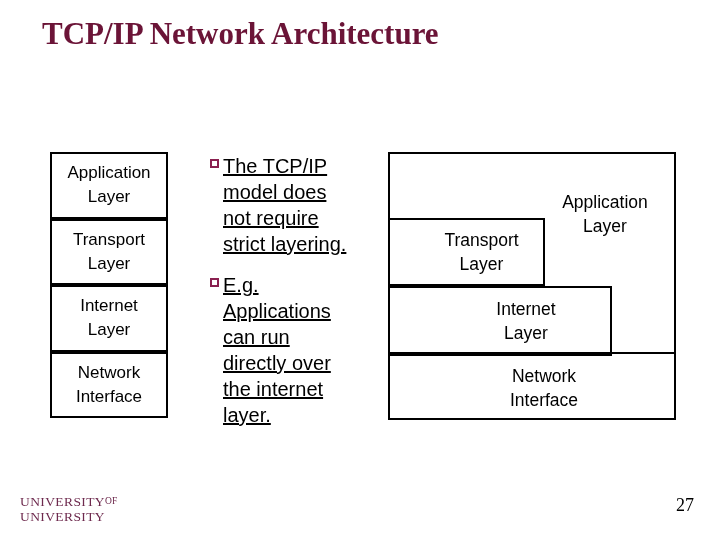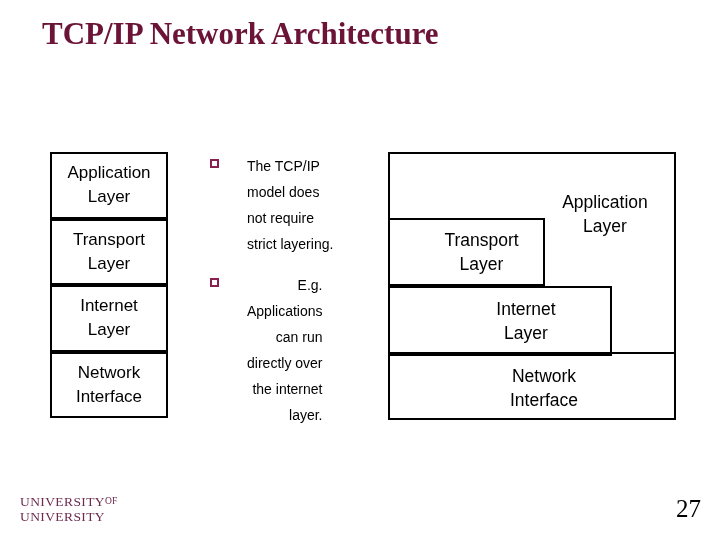--- a/index.html
+++ b/index.html
@@ -45,32 +45,33 @@
     font-size:17px;line-height:24px;
     color:var(--c-text);
     white-space:pre-line;
   }
 
   
   .bullet-list{
     position:absolute;left:210px;top:153px;width:165px;
   }
   .bullet-row{display:flex;align-items:flex-start;}
-  .bullet-row + .bullet-row{margin-top:15px;text-align:right;}
+  .bullet-row + .bullet-row{margin-top:15px;}
   .bullet-marker{
     flex:none;
     width:5px;height:5px;
     border:2px solid var(--c-bullet);
     margin-top:6px;
   }
   .bullet-text{
-    margin-left:28px;
-    font-size:14px;line-height:26px;
+    margin-left:4px;
+    font-size:20px;line-height:26px;
     color:var(--c-text);
     white-space:pre-line;
+    text-decoration:underline;
   }
 
   
   .right-diagram{
     position:absolute;left:388px;top:152px;
     box-sizing:border-box;
     width:288px;height:268px;
     border:2px solid var(--c-line);
     background:var(--c-bg);
   }
@@ -122,21 +123,21 @@
     white-space:nowrap;
   }
   .logo .small-of{
     font-size:9.5px;
     vertical-align:2px;
     letter-spacing:0.2px;
   }
   .page-number{
     position:absolute;left:676px;top:495px;
     font-family:"Liberation Serif", serif;
-    font-size:25px;
+    font-size:18px;
     color:var(--c-text);
   }
 </style>
 </head>
 <body>
 
 <div class="slide">
 
   <div class="slide-title">TCP/IP Network Architecture</div>
 

